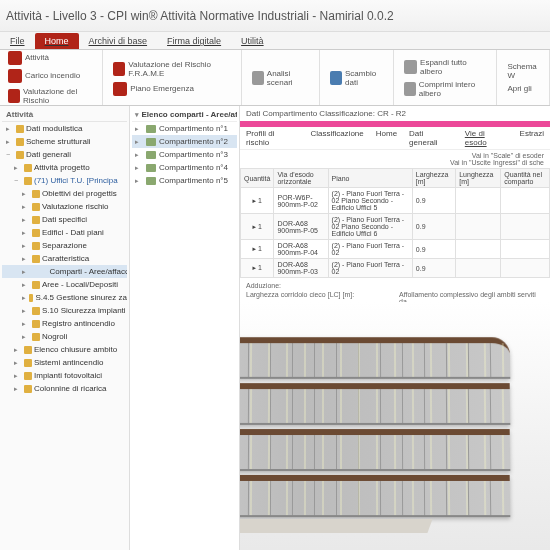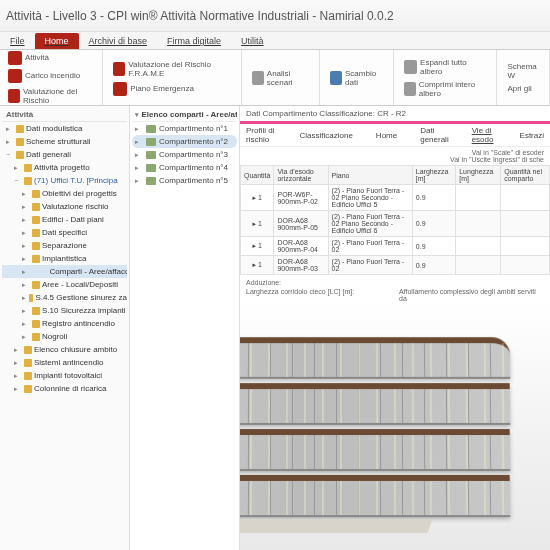--- a/index.html
+++ b/index.html
@@ -22,24 +22,24 @@
   .tree .node .exp { color: #888; font-size: 7px; width: 8px; }
   .tree .node .fc { width: 8px; height: 8px; background: #e0b040; border-radius: 1px; }
   .tree .node.ind1 { padding-left: 12px; }
   .tree .node.ind2 { padding-left: 20px; }
   .tree .node.blue { color: #3060a0; }
   .tree .node.sel { background: #d8e5f2; gap: 12px; }
   .midcol { width: 110px; border-right: 1px solid #ddd; padding: 2px; overflow: hidden; }
   .midcol .row { display: flex; align-items: center; gap: 3px; font-size: 8px; padding: 2px 3px; color: #444; white-space: nowrap; overflow: hidden; }
   .midcol .row .exp { color: #888; width: 8px; font-size: 7px; }
   .midcol .row .ic2 { width: 10px; height: 8px; background: #8aa86f; border-radius: 1px; }
-  .midcol .row.sel { background: #d8e5f2; border-radius: 6px; }
+  .midcol .row.sel { background: #d8e5f2; }
   .content { flex: 1; position: relative; overflow: hidden; }
-  .content-head { padding: 3px 6px; font-size: 8px; color: #555; border-bottom: 3px solid #ec4899; }
-  .content-tabs { display: flex; gap: 23px; font-size: 8px; color: #444; padding: 2px 6px; border-bottom: 1px solid #eee; align-items: center; }
+  .content-head { padding: 3px 6px; font-size: 8px; color: #555; border-bottom: 6px solid #ec4899; }
+  .content-tabs { display: flex; gap: 12px; font-size: 8px; color: #444; padding: 2px 6px; border-bottom: 1px solid #eee; }
   .content-tabs span { cursor: pointer; }
   .content-info { font-size: 7px; color: #666; text-align: right; padding: 2px 6px; }
   .grid { width: 100%; border-collapse: collapse; font-size: 7px; }
   .grid th, .grid td { border: 1px solid #e0e0e0; padding: 2px 3px; text-align: left; color: #444; }
   .grid th { background: #f5f5f5; font-weight: normal; }
   .grid td.num { text-align: center; width: 28px; }
   .grid tr.alt td { background: #fafafa; }
   .details { padding: 4px 6px; font-size: 7px; color: #555; display: grid; grid-template-columns: 1fr 1fr; gap: 2px 8px; }
   .details .lab { color: #666; }
   .subhead { font-size: 8px; font-weight: bold; padding: 3px 6px; color: #333; border-top: 1px solid #eee; }
@@ -161,36 +161,36 @@
           <span>Obiettivi dei progettis</span>
         </div>
         <div class="node ind2">
           <span class="exp">▸</span>
           <span class="fc"></span>
           <span>Valutazione rischio</span>
         </div>
         <div class="node ind2">
           <span class="exp">▸</span>
           <span class="fc"></span>
+          <span>Dati specifici</span>
+        </div>
+        <div class="node ind2">
+          <span class="exp">▸</span>
+          <span class="fc"></span>
           <span>Edifici - Dati piani</span>
         </div>
         <div class="node ind2">
           <span class="exp">▸</span>
           <span class="fc"></span>
-          <span>Dati specifici</span>
-        </div>
-        <div class="node ind2">
-          <span class="exp">▸</span>
-          <span class="fc"></span>
           <span>Separazione</span>
         </div>
         <div class="node ind2">
           <span class="exp">▸</span>
           <span class="fc"></span>
-          <span>Impiantistica</span>
+          <span>Caratteristica</span>
         </div>
         <div class="node ind2 sel">
           <span class="exp">▸</span>
           <span class="fc"></span>
           <span>Comparti - Aree/affacceri</span>
         </div>
         <div class="node ind2">
           <span class="exp">▸</span>
           <span class="fc"></span>
           <span>Aree - Locali/Depositi</span>

